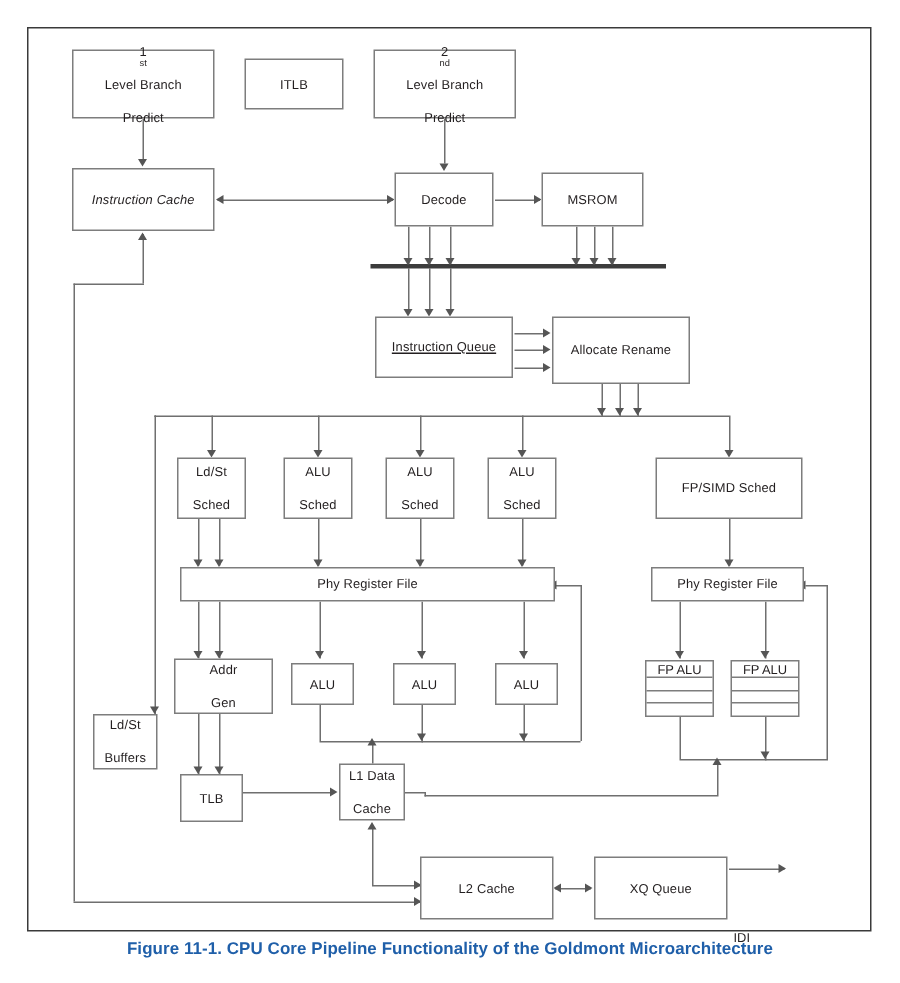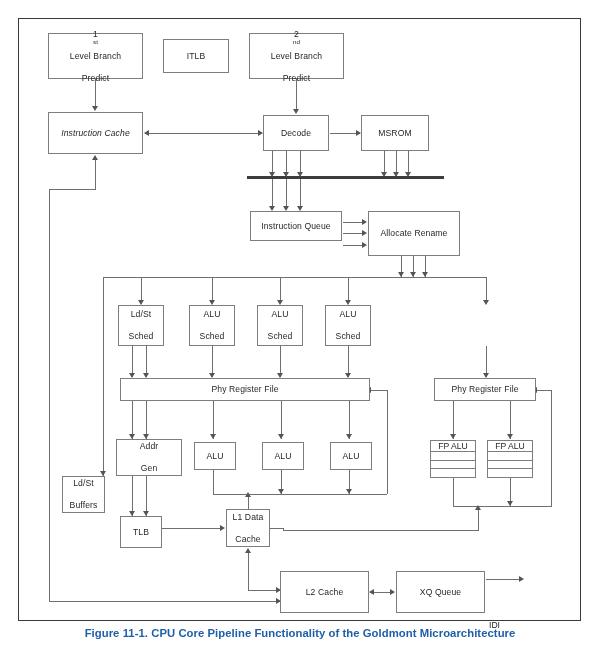--- a/index.html
+++ b/index.html
@@ -139,21 +139,21 @@
     <div class="ah down" style="left:393px;top:172px;"></div>
     <div class="ah down" style="left:405px;top:172px;"></div>
 
     <div class="ln lnv" style="left:272px;top:179px;height:30px;"></div>
     <div class="ln lnv" style="left:286px;top:179px;height:30px;"></div>
     <div class="ln lnv" style="left:300px;top:179px;height:30px;"></div>
     <div class="ah down" style="left:269px;top:206px;"></div>
     <div class="ah down" style="left:283px;top:206px;"></div>
     <div class="ah down" style="left:297px;top:206px;"></div>
 
-    <div class="box" style="left:250px;top:211px;width:92px;height:30px;">
+    <div class="box" style="left:250px;top:211px;width:92px;height:41px;text-decoration:underline;">
       <span>Instruction Queue</span>
     </div>
 
     <div class="box" style="left:368px;top:211px;width:92px;height:45px;">
       <span>Allocate Rename</span>
     </div>
 
     <div class="ln lnh" style="left:343px;top:222px;width:22px;"></div>
     <div class="ln lnh" style="left:343px;top:233px;width:22px;"></div>
     <div class="ln lnh" style="left:343px;top:245px;width:22px;"></div>
@@ -187,20 +187,23 @@
     </div>
     <div class="box" style="left:189px;top:305px;width:46px;height:41px;">
       <span><span>ALU</span><br><span>Sched</span></span>
     </div>
     <div class="box" style="left:257px;top:305px;width:46px;height:41px;">
       <span><span>ALU</span><br><span>Sched</span></span>
     </div>
     <div class="box" style="left:325px;top:305px;width:46px;height:41px;">
       <span><span>ALU</span><br><span>Sched</span></span>
     </div>
+    <div class="box" style="left:437px;top:305px;width:98px;height:41px;">
+      <span>FP/SIMD Sched</span>
+    </div>
 
     <div class="ln lnv" style="left:132px;top:346px;height:31px;"></div>
     <div class="ln lnv" style="left:146px;top:346px;height:31px;"></div>
     <div class="ah down" style="left:129px;top:373px;"></div>
     <div class="ah down" style="left:143px;top:373px;"></div>
 
     <div class="ln lnv" style="left:212px;top:346px;height:31px;"></div>
     <div class="ah down" style="left:209px;top:373px;"></div>
     <div class="ln lnv" style="left:280px;top:346px;height:31px;"></div>
     <div class="ah down" style="left:277px;top:373px;"></div>

